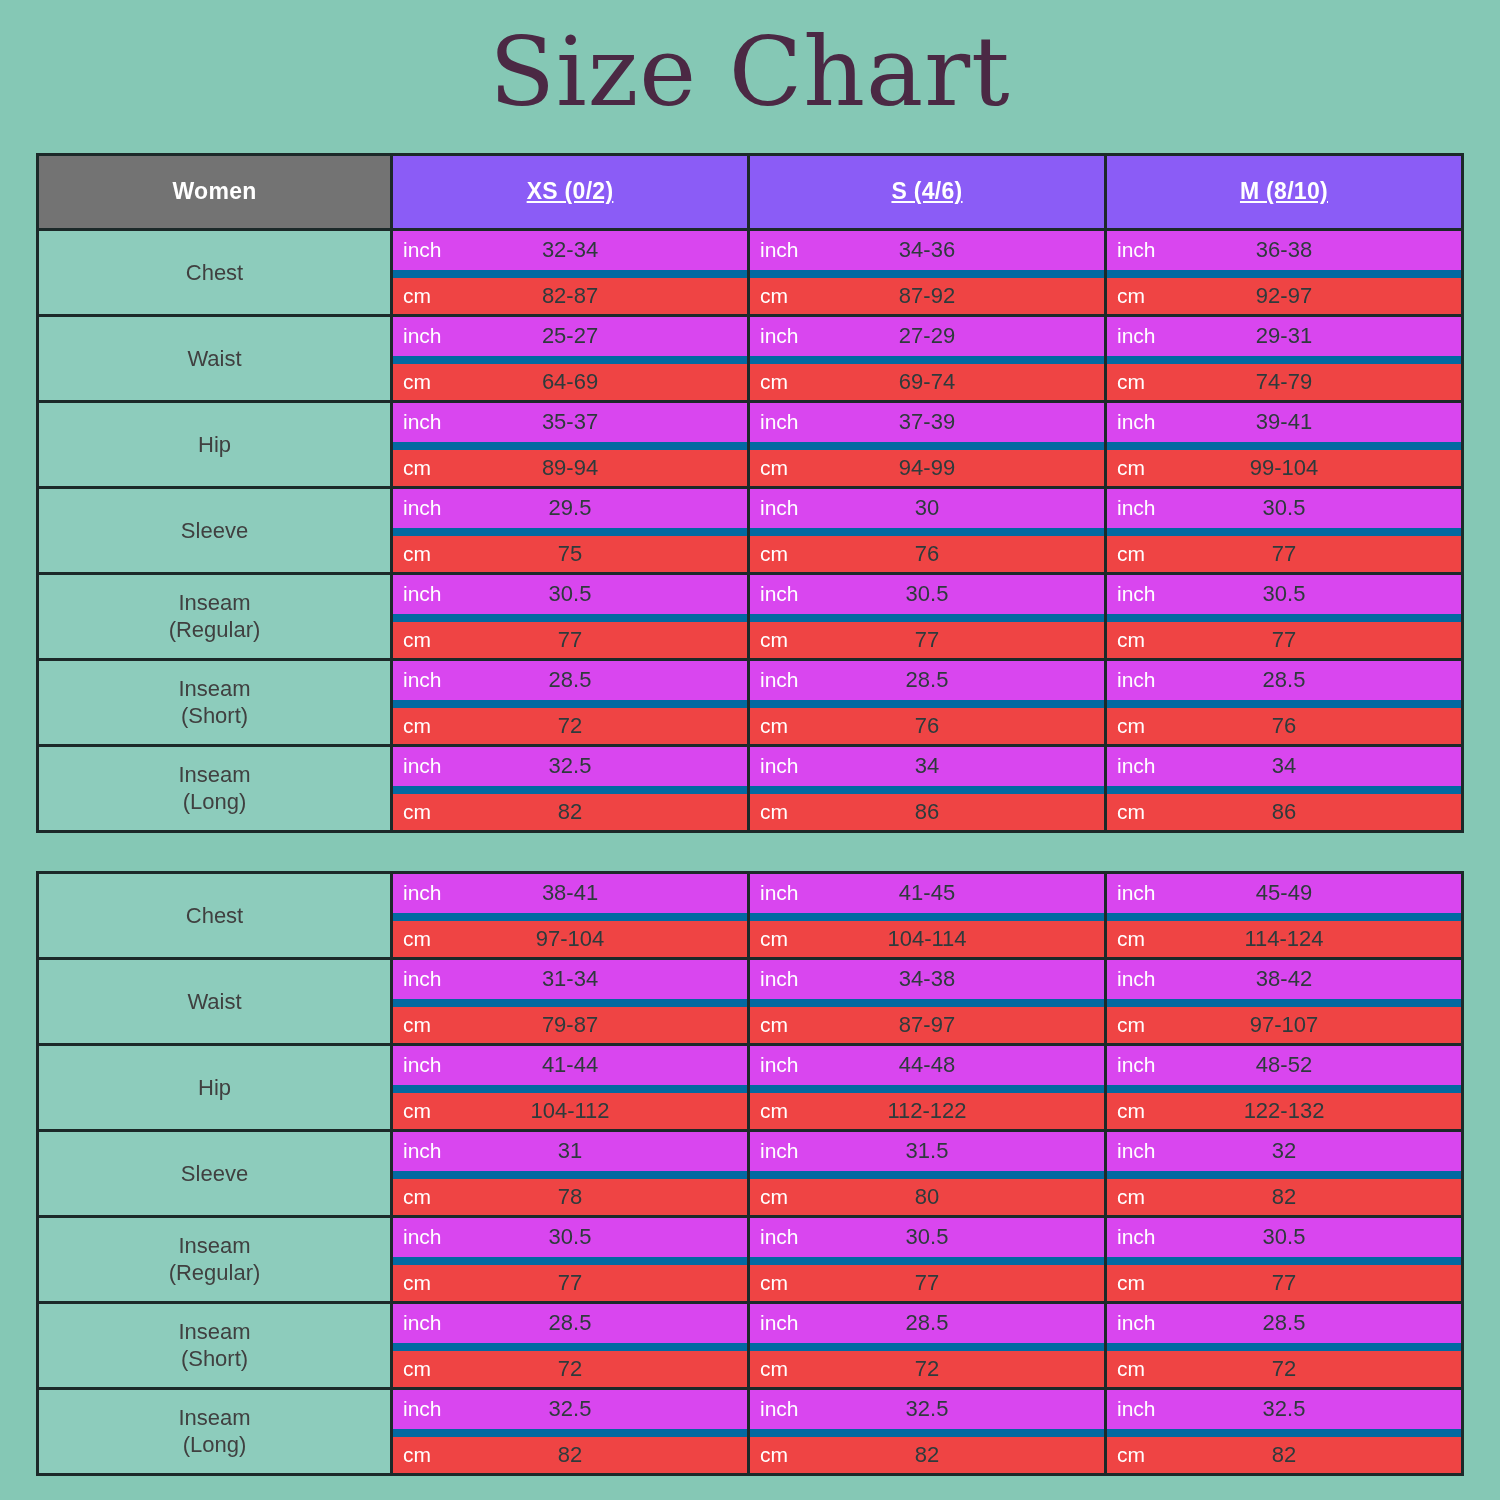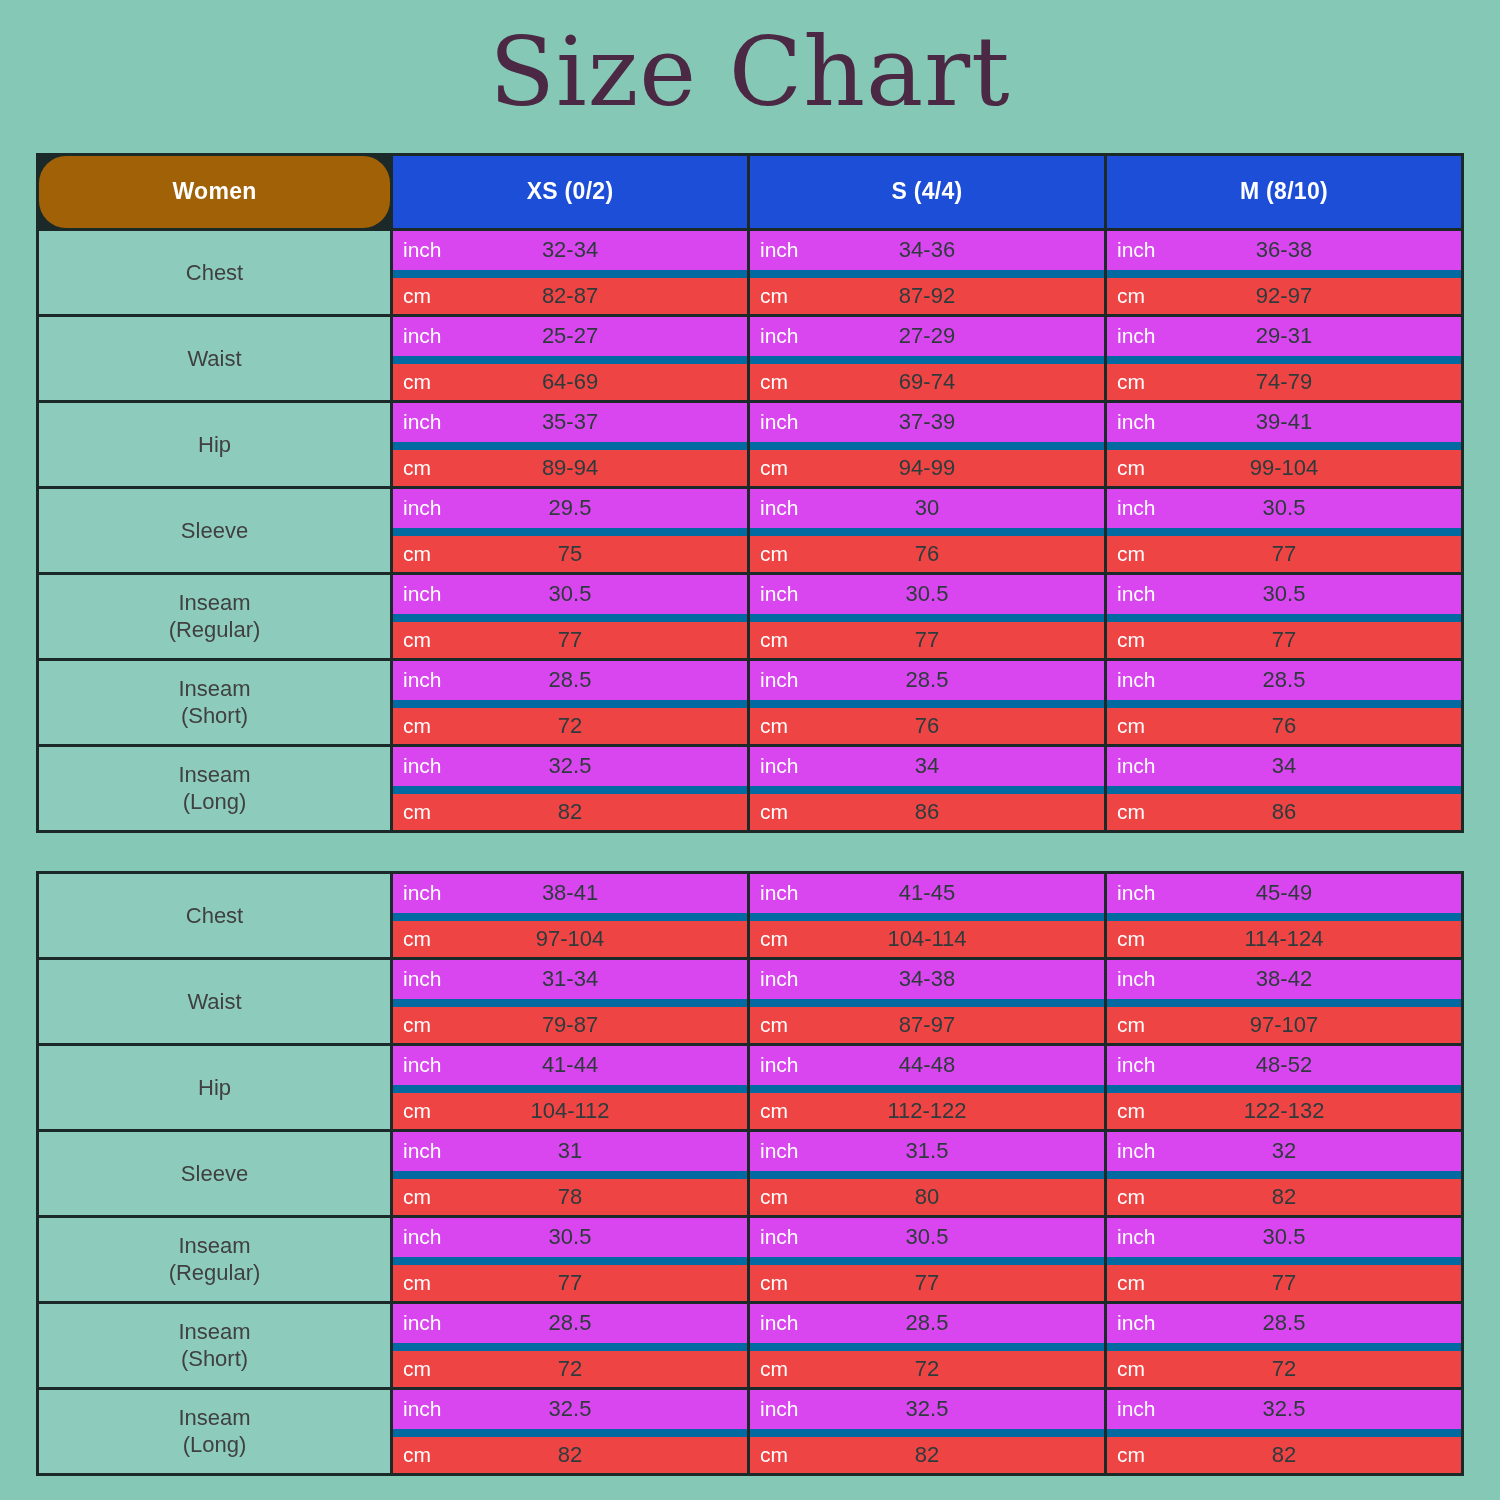--- a/index.html
+++ b/index.html
@@ -45,22 +45,22 @@
   .cell-head {
     height: 72px;
     display: flex;
     align-items: center;
     justify-content: center;
     color: #FFFFFF;
     font-weight: bold;
     font-size: 23px;
     letter-spacing: 0.3px;
   }
-  .head-category { background: #a16207; border-radius: 27px; }
-  .head-size     { background: #1d4ed8; }
+  .head-category { background: #737373; }
+  .head-size     { background: #8b5cf6; text-decoration: underline; }
   .label-cell {
     background: #8DCCBC;
     color: #404040;
     display: flex;
     align-items: center;
     justify-content: center;
     text-align: center;
     font-size: 22px;
     line-height: 1.25;
     white-space: pre-line;
@@ -100,21 +100,21 @@
 </head>
 <body>
 
 <h1 class="page-title">Size Chart</h1>
 
 <div id="tables">
     <section class="size-table">
       <div class="header-row">
         <div class="cell-head head-category">Women</div>
         <div class="cell-head head-size">XS (0/2)</div>
-        <div class="cell-head head-size">S (4/4)</div>
+        <div class="cell-head head-size">S (4/6)</div>
         <div class="cell-head head-size">M (8/10)</div>
       </div>
       <div class="group-row">
         <div class="label-cell">Chest</div>
         <div class="size-col">
           <div class="sub-cell sub-inch">
             <span class="unit-label">inch</span>
             <span class="value">32-34</span>
           </div>
           <div class="sub-cell sub-cm">

